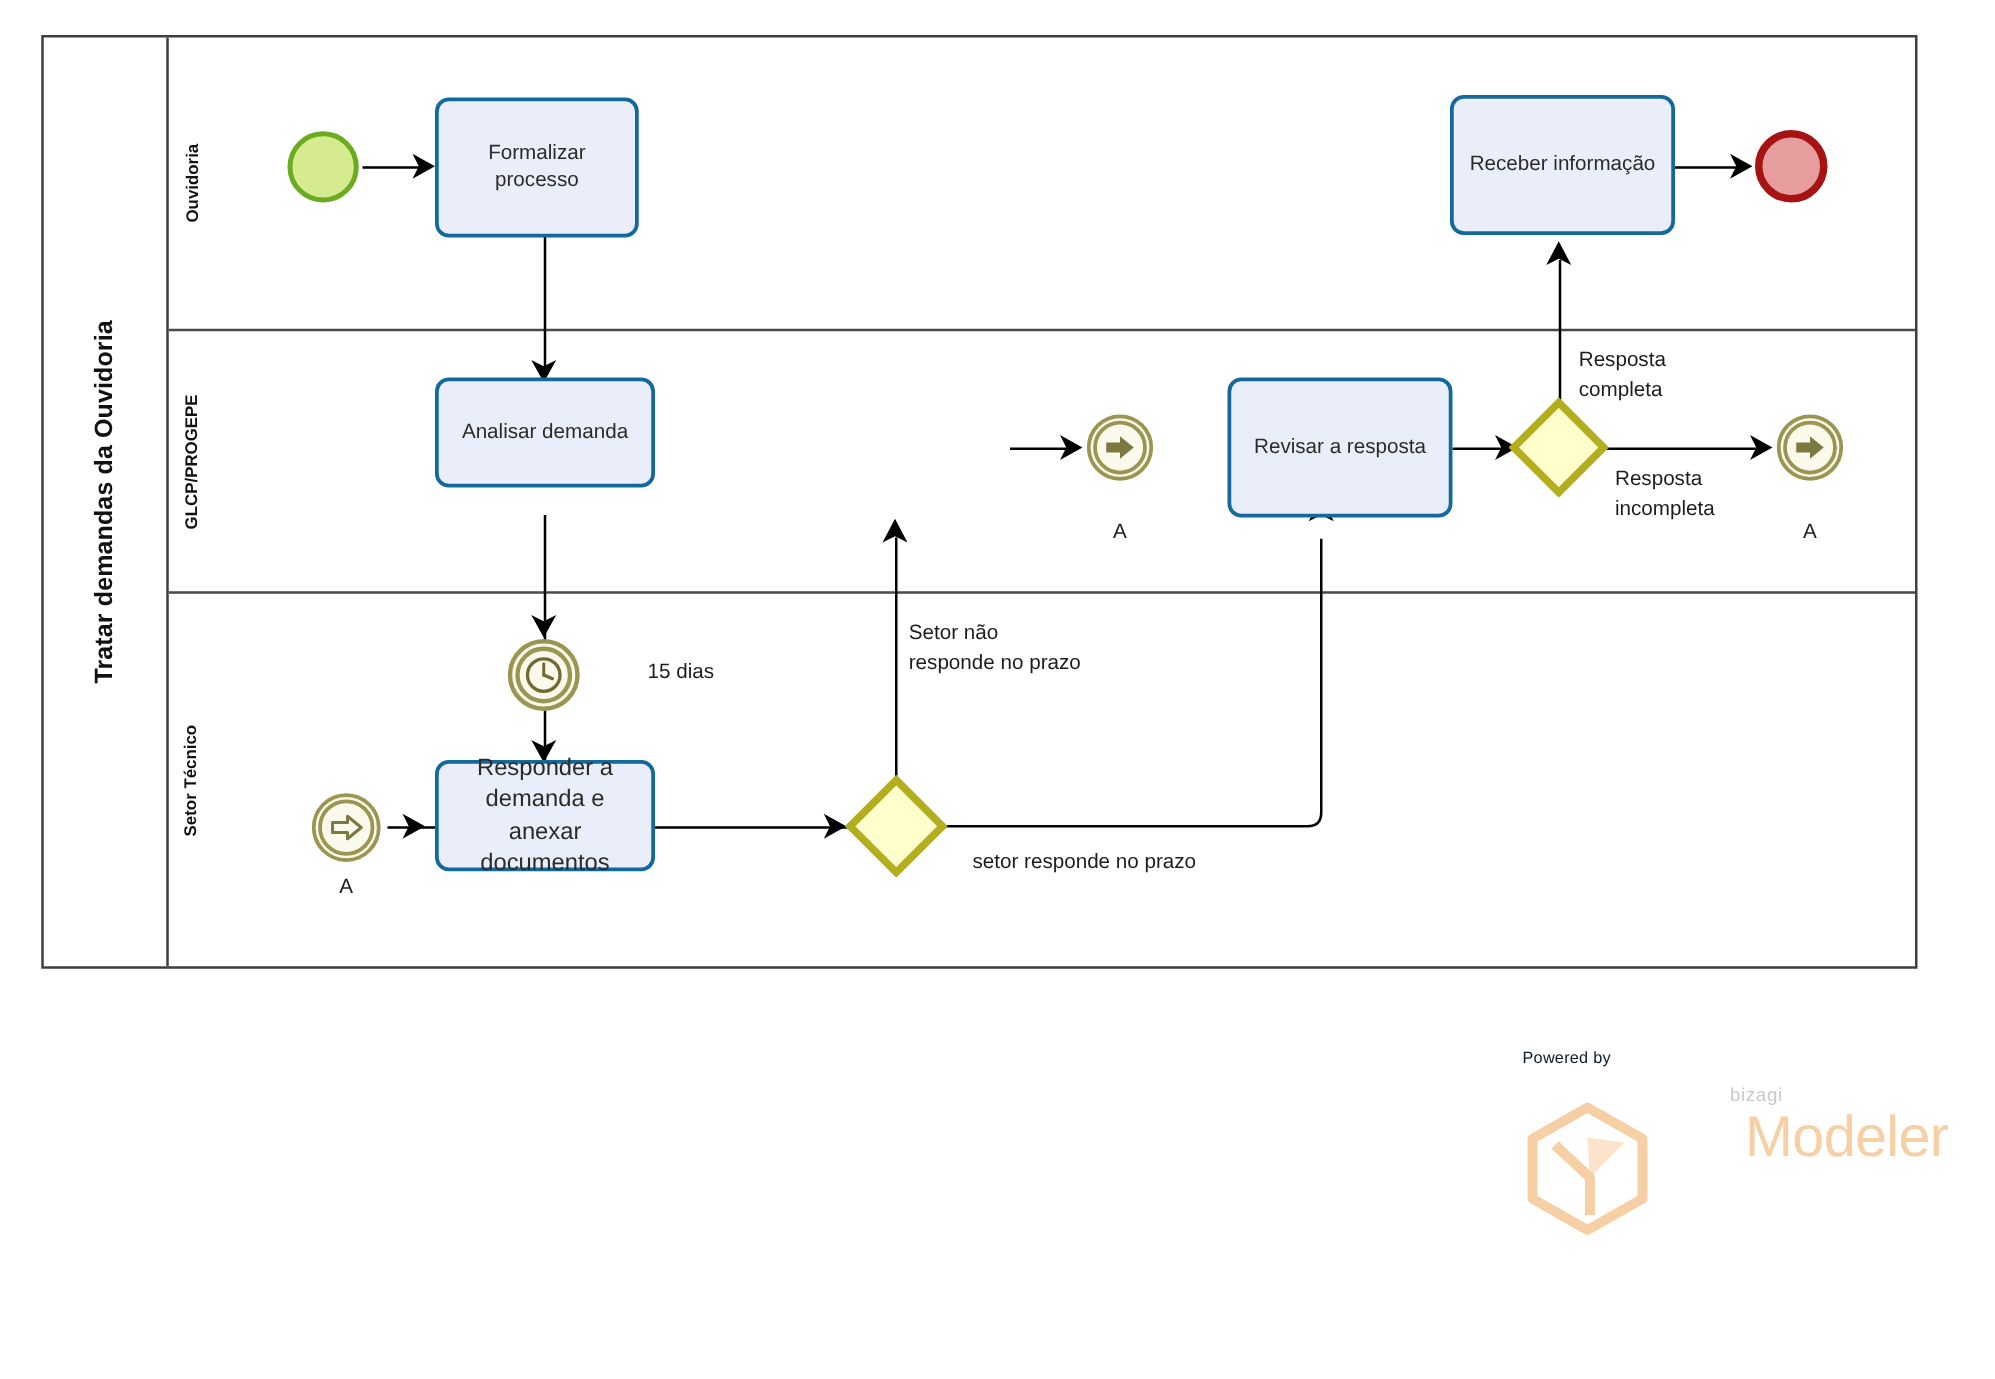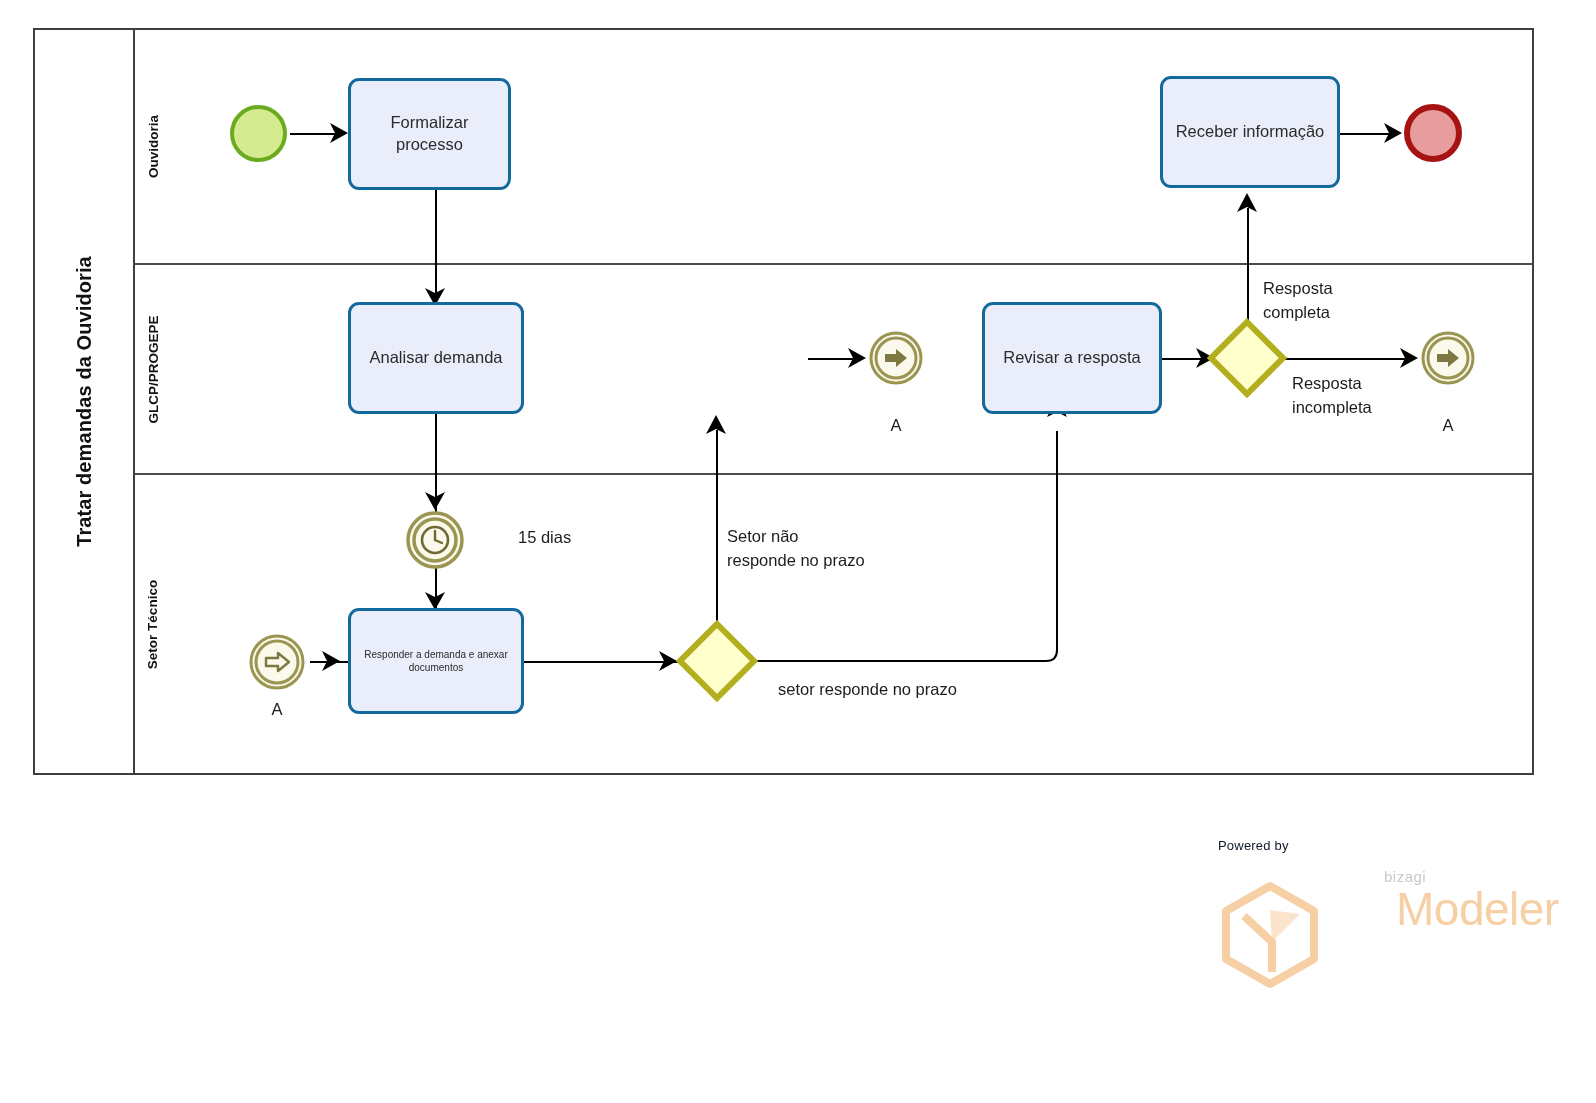--- a/index.html
+++ b/index.html
@@ -177,34 +177,34 @@
   <svg class="arrow-svg" style="left:1384px;top:121px;width:24px;height:24px;">
     <polygon points="0,2 18,12 0,22 5,12" fill="#000"></polygon>
   </svg>
 
   <div class="event ev-start" style="left:230px;top:105px;width:57px;height:57px;"></div>
 
   <div class="task" style="left:348px;top:78px;width:163px;height:112px;">
     <span>Formalizar processo</span>
   </div>
 
-  <div class="task" style="left:348px;top:302px;width:176px;height:112px;">
+  <div class="task" style="left:348px;top:302px;width:176px;height:88px;">
     <span>Analisar demanda</span>
   </div>
 
 
   <div class="task" style="left:982px;top:302px;width:180px;height:112px;">
     <span>Revisar a resposta</span>
   </div>
 
   <div class="task" style="left:1160px;top:76px;width:180px;height:112px;">
     <span>Receber informação</span>
   </div>
 
-  <div class="task" style="left:348px;top:608px;width:176px;height:106px;font-size:10px;">
+  <div class="task" style="left:348px;top:608px;width:176px;height:89px;font-size:19px;">
     <span>Responder a demanda e anexar documentos</span>
   </div>
 
   <div class="event ev-end" style="left:1404px;top:104px;width:58px;height:58px;"></div>
 
   <div class="timer-ev" style="left:405px;top:510px;width:60px;height:60px;">
     <svg width="60" height="60" viewBox="0 0 60 60">
       <circle cx="30" cy="30" r="27" fill="#fbf8ec" stroke="#9a9550" stroke-width="3.5"></circle>
       <circle cx="30" cy="30" r="21" fill="#fbf8ec" stroke="#9a9550" stroke-width="3.5"></circle>
       <circle cx="30" cy="30" r="13" fill="none" stroke="#6f6a33" stroke-width="2.6"></circle>
@@ -250,21 +250,21 @@
   <div class="gateway" style="left:1207px;top:318px;width:80px;height:80px;">
     <svg width="80" height="80" viewBox="0 0 80 80">
       <polygon points="40,4 76,40 40,76 4,40" fill="#ffffcc" stroke="#b3ae1e" stroke-width="6" stroke-linejoin="miter"></polygon>
     </svg>
   </div>
 
   <div class="edge-label" style="left:1263px;top:277px;width:130px;">Resposta completa</div>
 
   <div class="edge-label" style="left:1292px;top:372px;width:130px;">Resposta incompleta</div>
 
-  <div class="edge-label" style="left:727px;top:525px;width:140px;">Setor não responde no prazo</div>
+  <div class="edge-label" style="left:727px;top:495px;width:140px;">Setor não responde no prazo</div>
 
   <div class="edge-label" style="left:778px;top:678px;width:190px;">setor responde no prazo</div>
 
   <div class="watermark">
     <div class="wm-powered">Powered by</div>
     <svg class="wm-hex" width="104" height="108" viewBox="0 0 104 108">
       <polygon points="52,6 96,31 96,79 52,104 8,79 8,31" fill="none" stroke="#f6cfa4" stroke-width="8" stroke-linejoin="round"></polygon>
       <polygon points="52,30 82,34 54,62" fill="#fbe3cc"></polygon>
       <path d="M 26,36 L 54,62 L 54,92" fill="none" stroke="#f6cfa4" stroke-width="8" stroke-linejoin="round"></path>
     </svg>

